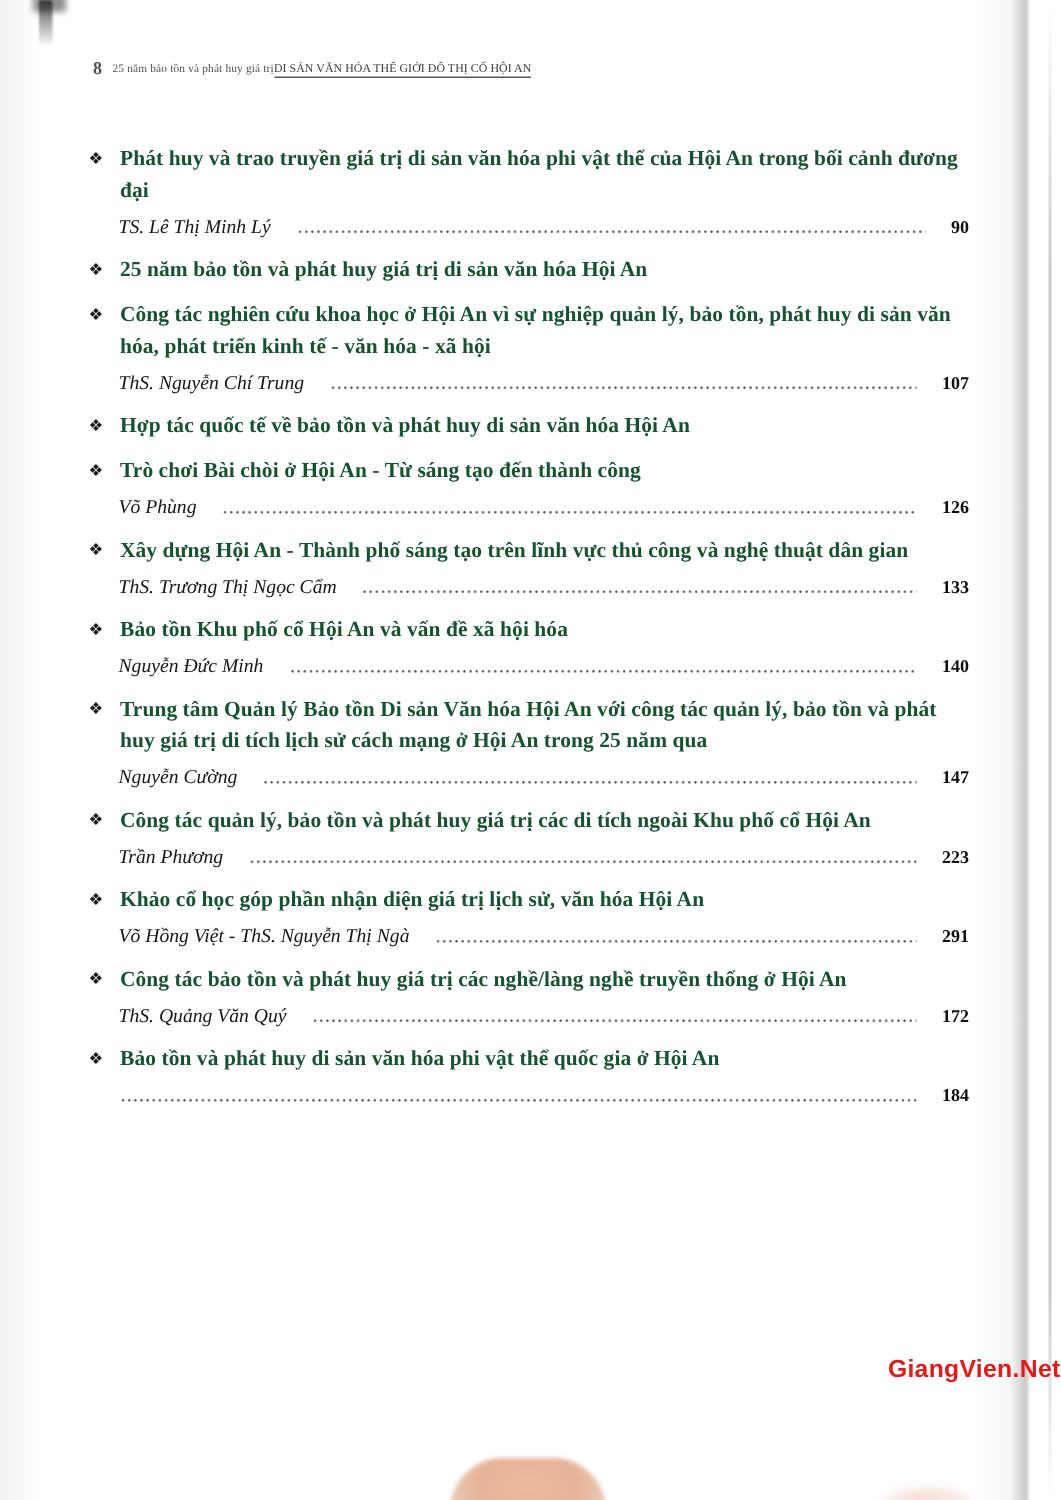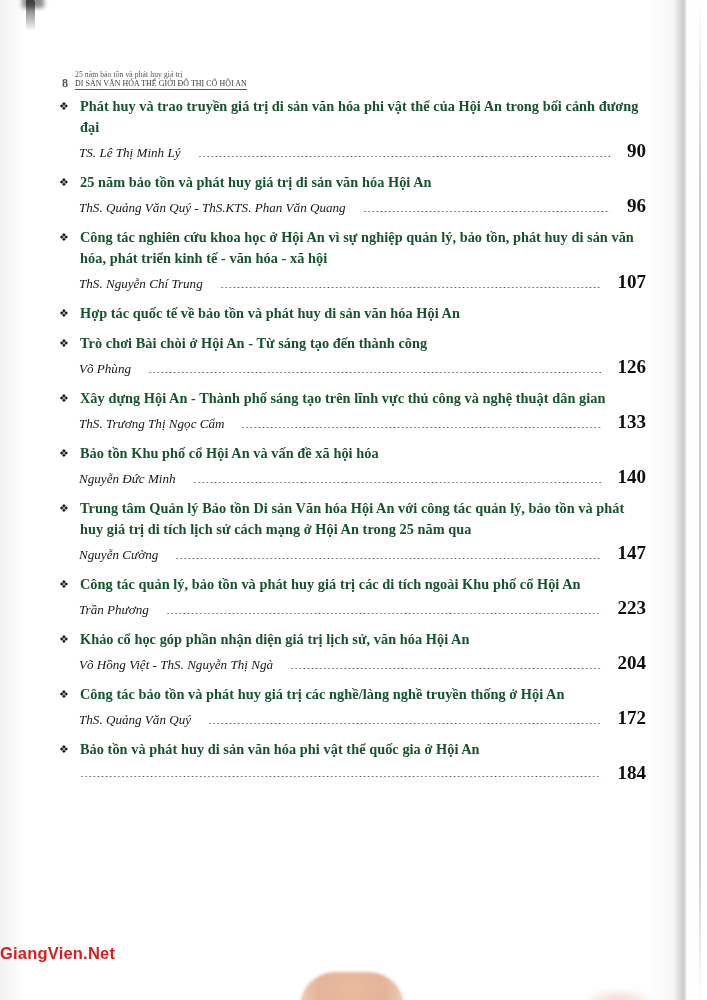--- a/index.html
+++ b/index.html
@@ -94,23 +94,22 @@
     font-family: "Liberation Serif", serif;
     font-weight: bold;
     font-size: 12px;
     line-height: 1;
     color: #2b2b2b;
     padding-bottom: 1px;
     opacity: 0.82;
   }
   .header-lines {
     display: flex;
-    flex-direction: column;
+    flex-direction: row;
     line-height: 1.12;
-    margin-top: 32px;
   }
   .header-line1 {
     font-size: 7.6px;
     color: #3a3a3a;
     letter-spacing: 0.1px;
     opacity: 0.88;
     white-space: nowrap;
   }
   .header-line2 {
     font-size: 7.9px;
@@ -179,33 +178,33 @@
     margin: 0 1px 5px 1px;
     height: 3px;
     background-image: radial-gradient(circle, #2d2d2d 0.7px, rgba(255,255,255,0) 0.9px);
     background-size: 4.1px 3px;
     background-repeat: repeat-x;
     background-position: 0 bottom;
     opacity: 0.8;
   }
   .entry-page {
     font-weight: bold;
-    font-size: 19px;
+    font-size: 12px;
     line-height: 20px;
     color: #0e0e0e;
     flex: 0 0 auto;
     text-align: right;
   }
 
   
   .watermark {
     position: absolute;
     left: 0; right: 0;
-    top: 944px;
-    text-align: left;
+    top: 904px;
+    text-align: right;
     font-family: "Liberation Sans", sans-serif;
     font-size: 16.5px;
     font-weight: bold;
     color: #e01b1b;
     letter-spacing: 0.2px;
   }
 </style>
 </head>
 <body>
 
@@ -235,25 +234,20 @@
           <span class="entry-author">TS. Lê Thị Minh Lý</span>
           <span class="leader"></span>
           <span class="entry-page">90</span>
         </div>
       </div>
       <div class="toc-entry">
         <div class="entry-title-row">
           <span class="bullet">❖</span>
           <span class="entry-title">25 năm bảo tồn và phát huy giá trị di sản văn hóa Hội An</span>
         </div>
-        <div class="entry-author-row">
-          <span class="entry-author">ThS. Quảng Văn Quý - ThS.KTS. Phan Văn Quang</span>
-          <span class="leader"></span>
-          <span class="entry-page">96</span>
-        </div>
       </div>
       <div class="toc-entry">
         <div class="entry-title-row">
           <span class="bullet">❖</span>
           <span class="entry-title">Công tác nghiên cứu khoa học ở Hội An vì sự nghiệp quản lý, bảo tồn, phát huy di sản văn hóa, phát triển kinh tế - văn hóa - xã hội</span>
         </div>
         <div class="entry-author-row">
           <span class="entry-author">ThS. Nguyễn Chí Trung</span>
           <span class="leader"></span>
           <span class="entry-page">107</span>
@@ -321,21 +315,21 @@
         </div>
       </div>
       <div class="toc-entry">
         <div class="entry-title-row">
           <span class="bullet">❖</span>
           <span class="entry-title">Khảo cổ học góp phần nhận diện giá trị lịch sử, văn hóa Hội An</span>
         </div>
         <div class="entry-author-row">
           <span class="entry-author">Võ Hồng Việt - ThS. Nguyễn Thị Ngà</span>
           <span class="leader"></span>
-          <span class="entry-page">204</span>
+          <span class="entry-page">291</span>
         </div>
       </div>
       <div class="toc-entry">
         <div class="entry-title-row">
           <span class="bullet">❖</span>
           <span class="entry-title">Công tác bảo tồn và phát huy giá trị các nghề/làng nghề truyền thống ở Hội An</span>
         </div>
         <div class="entry-author-row">
           <span class="entry-author">ThS. Quảng Văn Quý</span>
           <span class="leader"></span>

